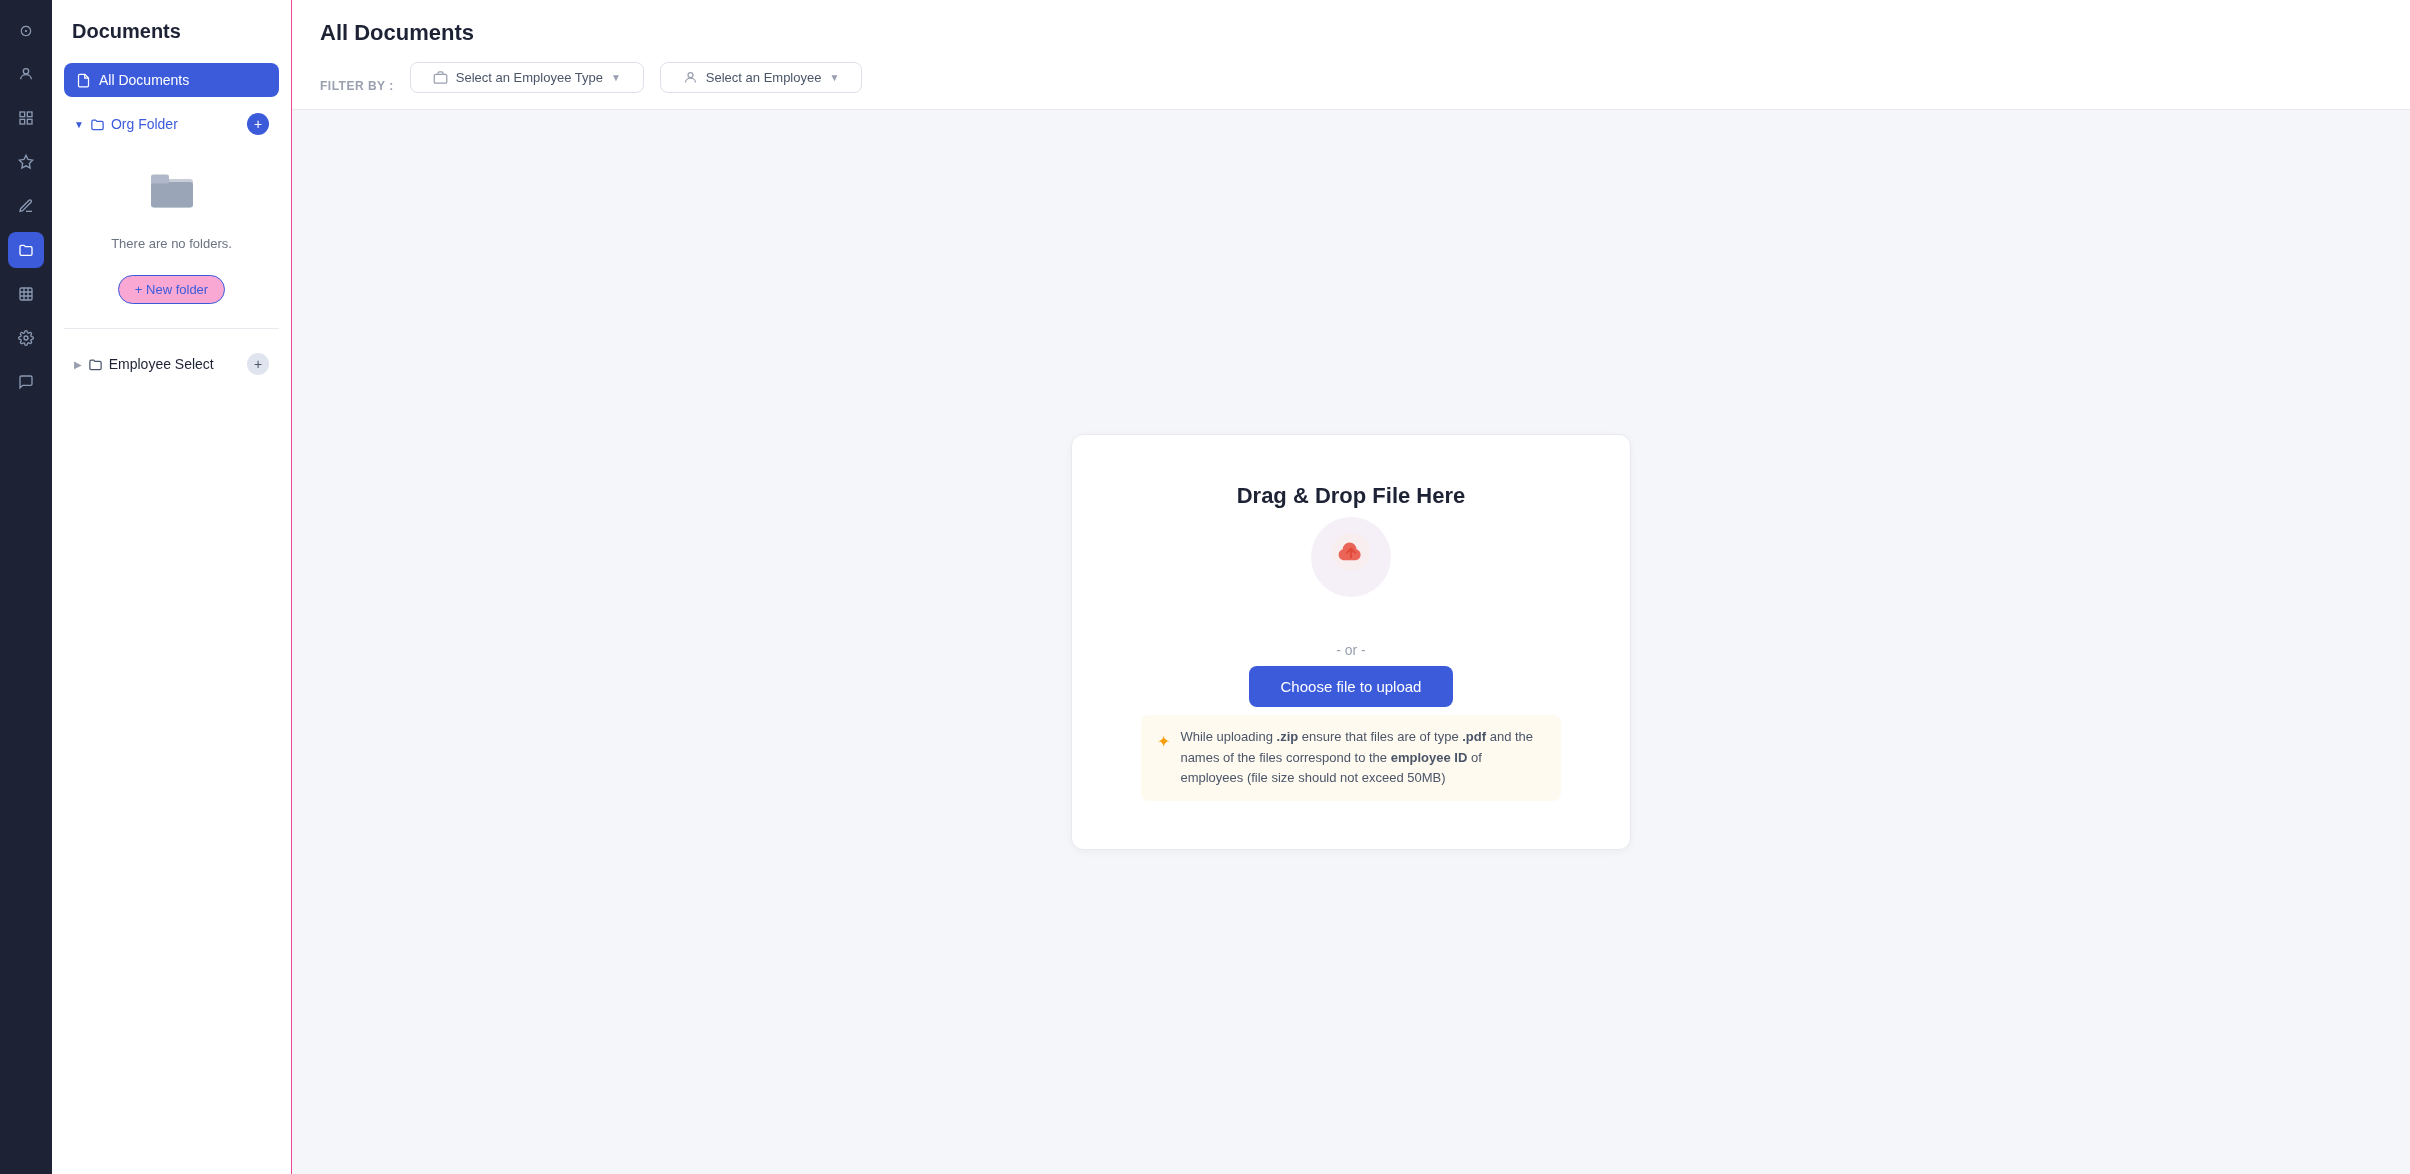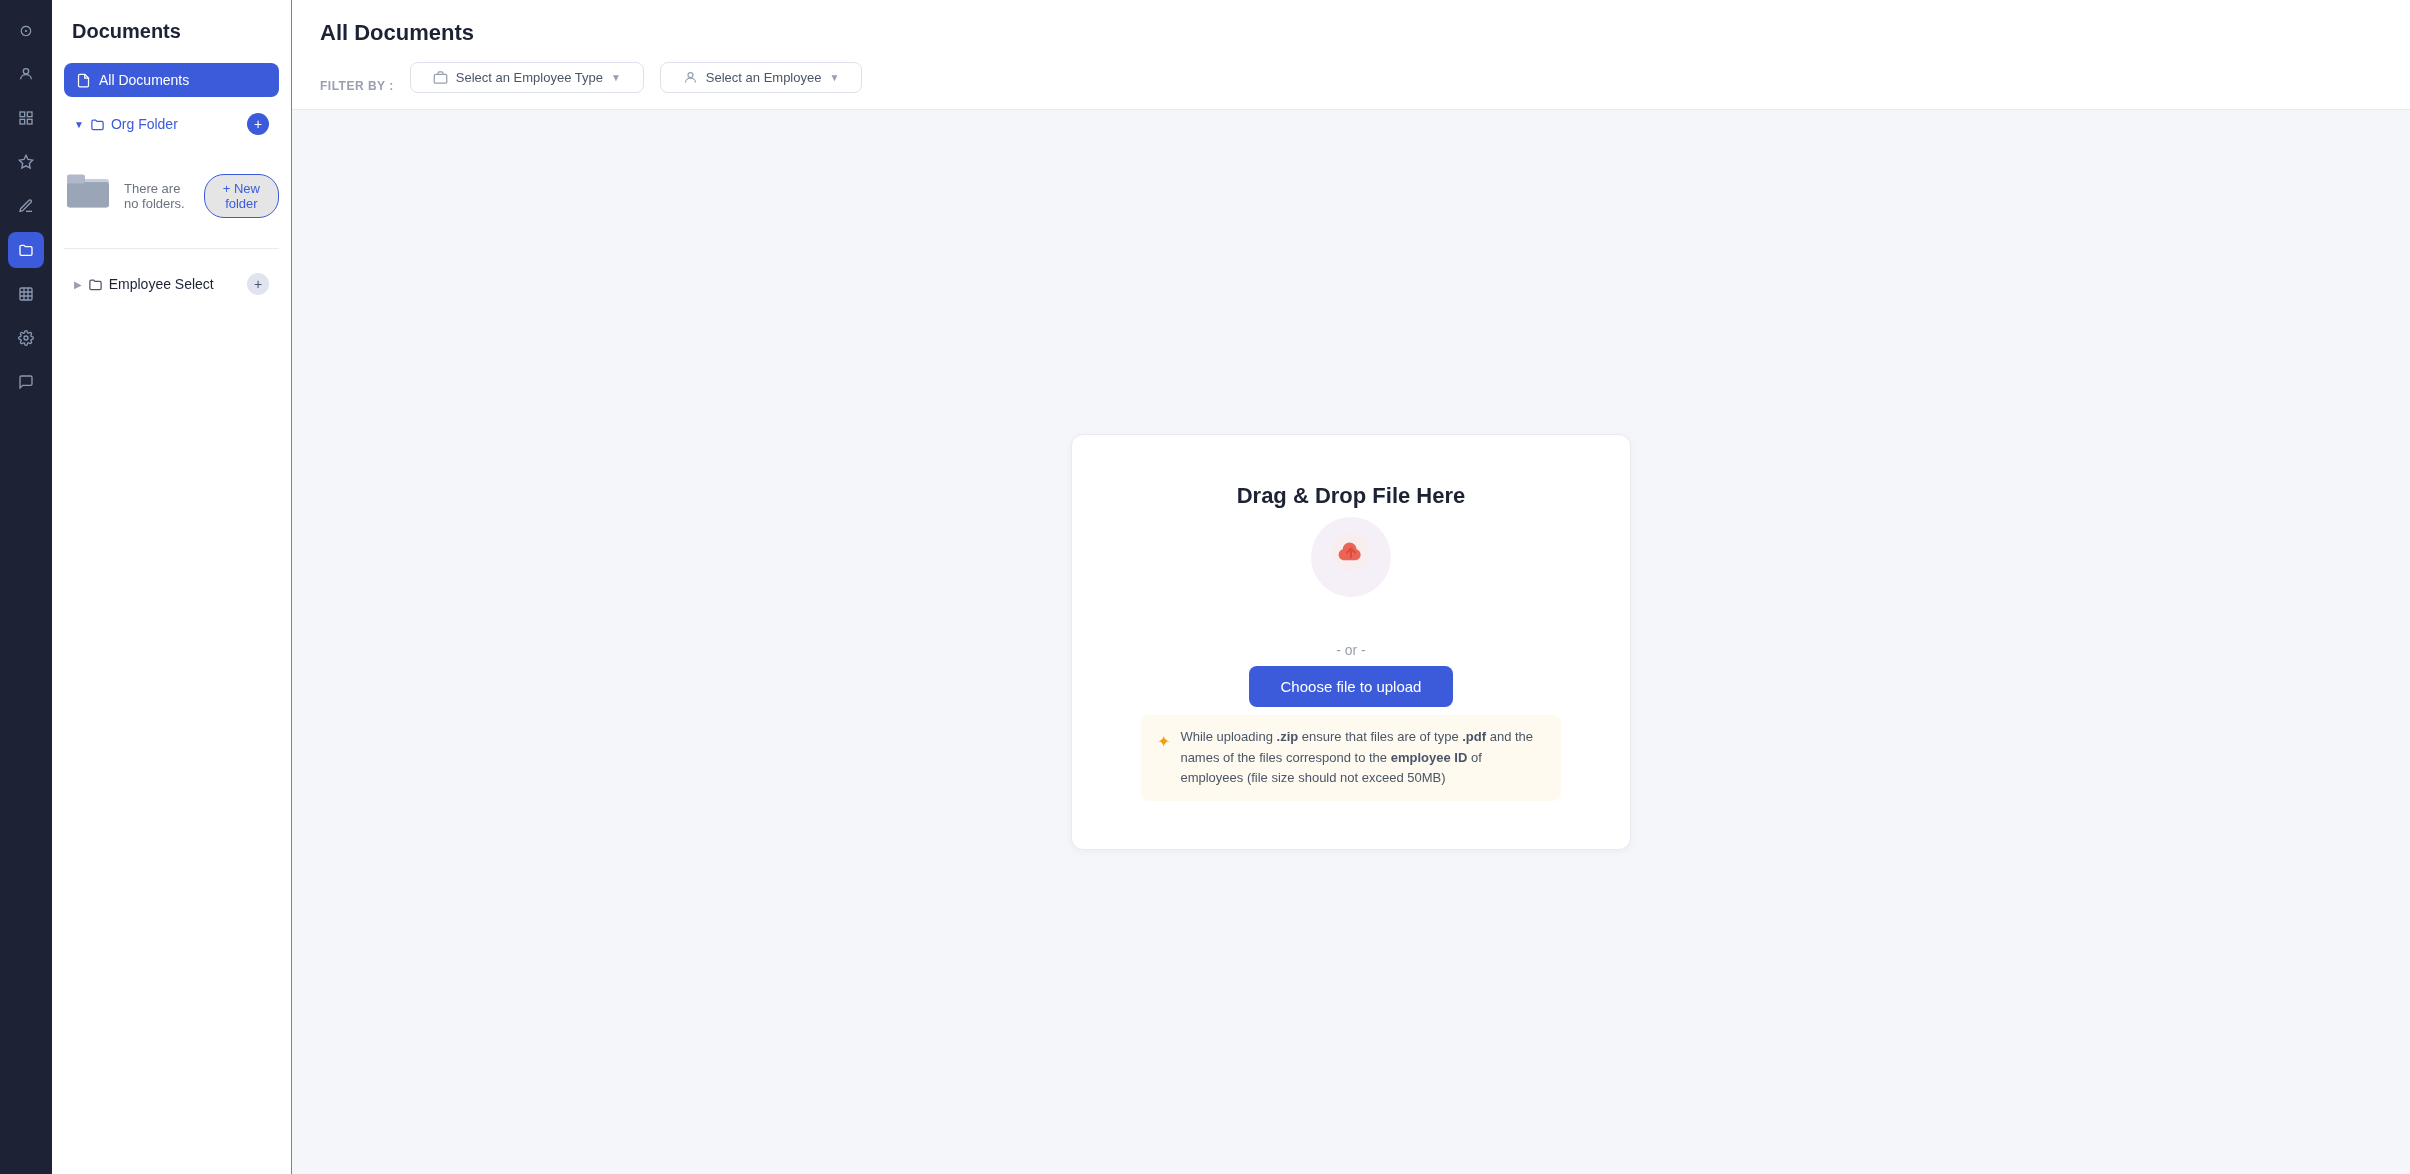--- a/index.html
+++ b/index.html
@@ -88,20 +88,21 @@
       align-items: center;
       justify-content: center;
       color: #fff;
       font-size: 14px;
       cursor: pointer;
       flex-shrink: 0;
     }
     .no-folders-section {
       margin: 16px 0 8px;
       display: flex;
+      flex-direction: column;
       align-items: center;
       gap: 12px;
     }
     .no-folders-icon {
       font-size: 36px;
       color: #aab0c0;
     }
     .no-folders-text {
       font-size: 13px;
       color: #6b7280;
@@ -109,21 +110,22 @@
     .new-folder-btn {
       display: flex;
       align-items: center;
       gap: 4px;
       padding: 6px 16px;
       border: 1px solid #3b5bdb;
       border-radius: 20px;
       color: #3b5bdb;
       font-size: 13px;
       cursor: pointer;
-      background: #e5e5e5;
+      background: #f9a8d4;
+      margin-top: 12px;
     }
     .divider { height: 1px; background: #e8eaf0; margin: 8px 0; }
 
     .employee-folder-row {
       display: flex;
       align-items: center;
       justify-content: space-between;
       padding: 8px 10px;
       border-radius: 8px;
       cursor: pointer;

